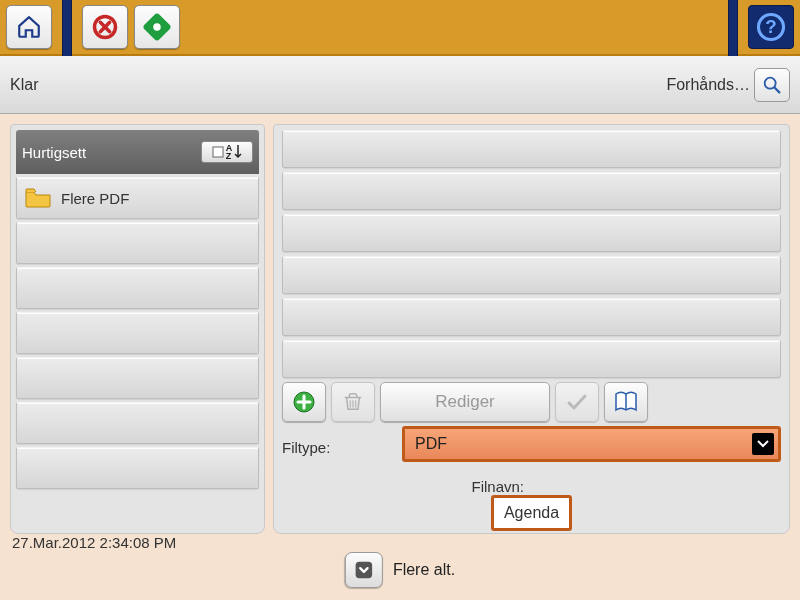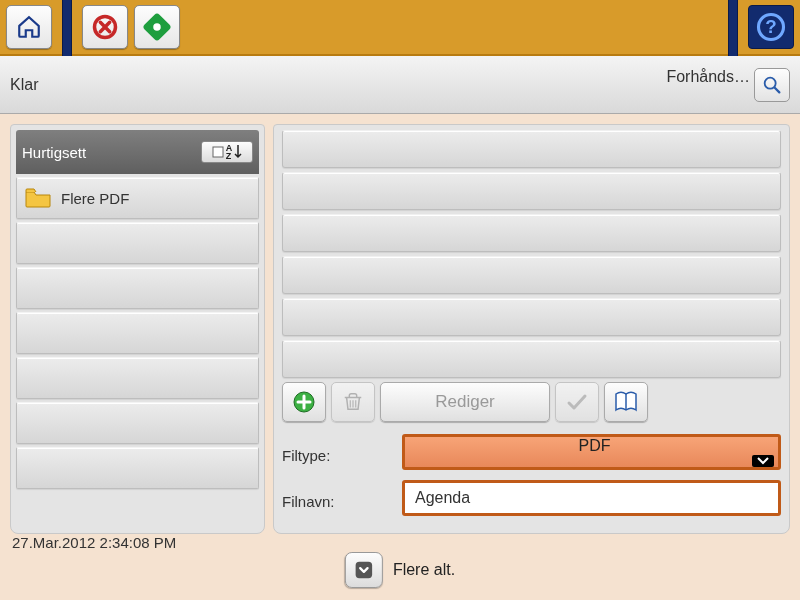--- a/index.html
+++ b/index.html
@@ -20,21 +20,21 @@
   .tb-right { margin-left:auto; display:flex; align-items:center; gap:6px;}
   .help-btn {
     width: 46px; height: 44px; background: #122b6e; border:1px solid #0a1a4a; border-radius:4px;
     display:flex; align-items:center; justify-content:center;
   }
 
   .status-bar {
     height: 58px; background: linear-gradient(#f4f4f4,#d9d9d9); border-bottom:1px solid #aaa;
     display:flex; align-items:center; padding: 0 10px; color:#333; font-size:16px;
   }
-  .status-right { margin-left:auto; display:flex; align-items:flex-start; gap:4px;}
+  .status-right { margin-left:auto; display:flex; align-items:center; gap:4px;}
   .preview-btn {
     width:36px; height:34px; background:linear-gradient(#fdfdfd,#e3e3e3); border:1px solid #999; border-radius:5px;
     display:flex; align-items:center; justify-content:center;
   }
 
   .main { padding: 10px 10px 0 10px; display:flex; gap:8px; height: 420px;}
   .panel { background:#e4e4e4; border:1px solid #c9c9c9; border-radius:4px 4px 8px 8px; padding:5px; }
   .left-panel { width: 255px; }
   .right-panel { flex:1; padding:5px 8px 8px 8px;}
 
@@ -54,34 +54,34 @@
   .folder-icon { width:26px; height:20px; margin-right:10px; }
 
   .field-row { display:flex; align-items:flex-start; margin-bottom:4px;}
   .field-label { width:120px; font-size:15px; color:#333; padding-top:6px;}
   .field-stack { flex:1; }
   .path-box {
     height:38px; background:linear-gradient(#ececec,#d6d6d6); border:1px solid #bdbdbd; border-top-color:#f0f0f0;
     margin-bottom:4px; border-radius:3px;
     box-shadow: inset 0 1px 0 #fff, 0 1px 1px rgba(0,0,0,.08);
   }
-  .path-actions { display:flex; gap:5px; margin-top:2px; margin-bottom:8px;}
+  .path-actions { display:flex; gap:5px; margin-top:2px; }
   .sq-btn {
     width:44px; height:40px; background:linear-gradient(#fdfdfd,#e0e0e0); border:1px solid #aaa; border-radius:5px;
     display:flex; align-items:center; justify-content:center; box-shadow:0 1px 1px rgba(0,0,0,.25);
   }
   .sq-btn.disabled { opacity:.55; }
   .edit-btn {
     flex:0 0 170px; height:40px; background:linear-gradient(#fdfdfd,#e0e0e0); border:1px solid #aaa; border-radius:5px;
     color:#999; font-size:17px; display:flex; align-items:center; justify-content:center; box-shadow:0 1px 1px rgba(0,0,0,.25);
   }
 
   .dropdown {
     height:36px; background:linear-gradient(#f7a477,#e8885a); border:3px solid #c05a18; border-radius:3px;
-    display:flex; align-items:center; padding:0 4px 0 10px; font-size:16px; color:#222;flex-direction:column;
+    display:flex; align-items:center; padding:0 4px 0 10px; font-size:16px; color:#222;
   }
   .dropdown .arrow { margin-left:auto; width:22px; height:22px; background:#000; display:flex; align-items:center; justify-content:center; border-radius:2px;}
   .text-input {
     height:36px; background:#fff; border:3px solid #c05a18; border-radius:3px;
     display:flex; align-items:center; padding:0 10px; font-size:16px; color:#333;
   }
 
   .footer {
     padding: 0 12px 0 12px; display:flex; align-items:center; font-size:15px; color:#333;
   }
@@ -221,21 +221,21 @@
           <span>PDF</span>
           <div class="arrow">
             <svg width="12" height="8" viewBox="0 0 12 8">
                 <path d="M1 1l5 5 5-5" fill="none" stroke="#fff" stroke-width="2"></path>
               </svg>
           </div>
         </div>
       </div>
     </div>
 
-    <div class="field-row" style="align-items:center;">
+    <div class="field-row" style="align-items:center;flex-direction:column;">
       <div class="field-label">Filnavn:</div>
       <div class="field-stack">
         <div class="text-input">
           <span>Agenda</span>
         </div>
       </div>
     </div>
 
   </div>
 </div>

